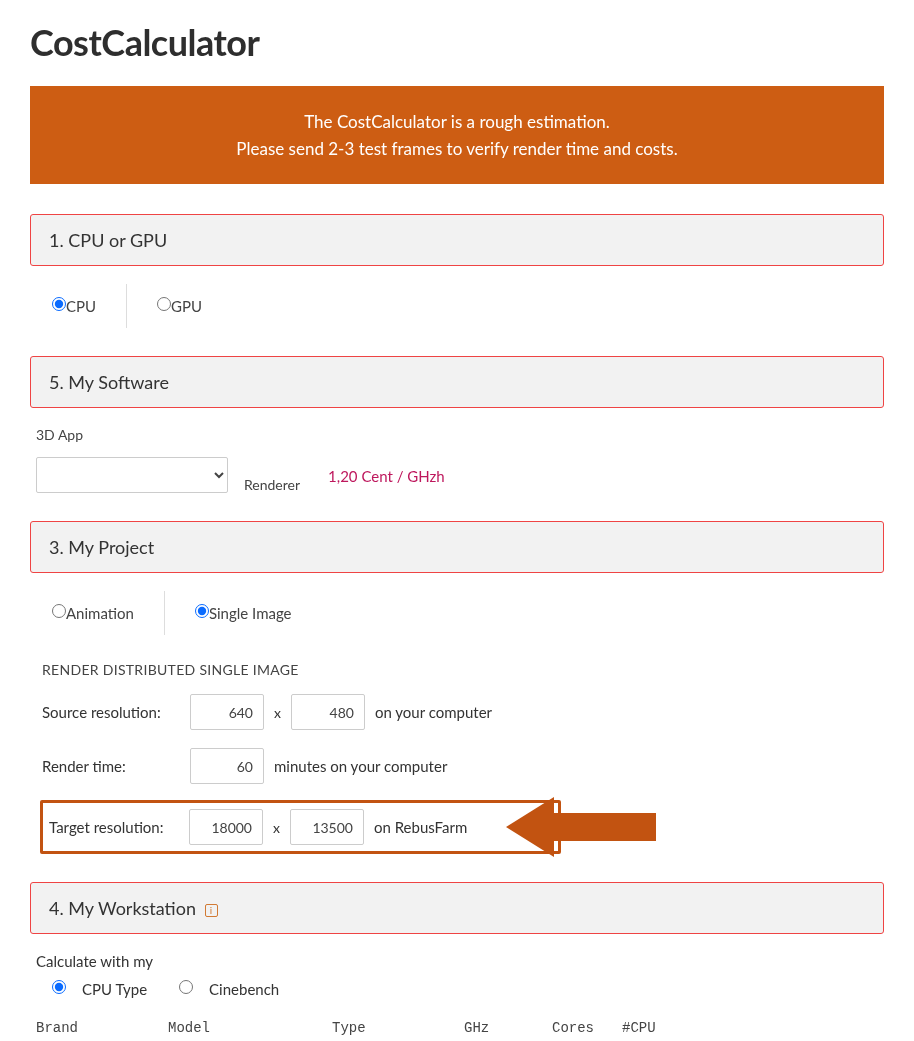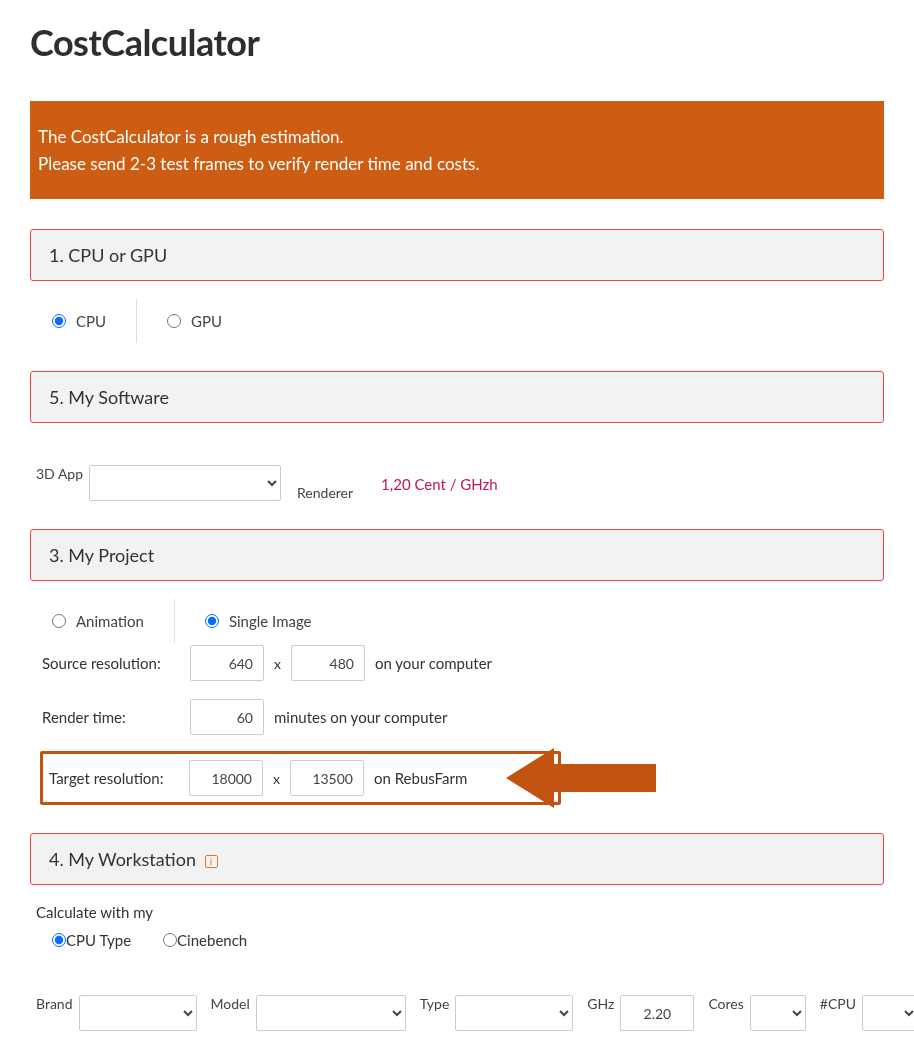--- a/index.html
+++ b/index.html
@@ -7,27 +7,27 @@
     font-family: "Segoe UI", "Lato", -apple-system, Arial, sans-serif;
     background: #fff;
     color: #333;
     padding: 20px 30px 40px 30px;
     width: 914px;
   }
   h1.page-title {
     font-size: 36px;
     font-weight: 700;
     color: #2e2e2e;
-    margin-bottom: 37px;
+    margin-bottom: 22px;
     letter-spacing: -0.5px;
   }
   .notice {
     background: #cd5d13;
     color: #fff;
-    text-align: left;
+    text-align: center;
     padding: 22px 8px;
     font-size: 17px;
     line-height: 1.6;
     margin-bottom: 30px;
   }
   .section-header {
     background: #f2f2f2;
     border: 1px solid #ef4444;
     border-radius: 3px;
     padding: 14px 18px;
@@ -40,44 +40,43 @@
     padding: 0 6px 28px 6px;
   }
   .radio-row {
     display: flex;
     align-items: center;
     gap: 30px;
     padding-left: 16px;
   }
   .radio-row .radio-item {
     display: flex;
-    align-items: center;
-    gap: 10px;
+    align-items: flex-start;
+    gap: 0;
     font-size: 15px;
     color: #444;
   }
   .radio-row .divider {
     width: 1px;
     height: 44px;
     background: #ddd;
   }
   .radio-item input[type=radio] {
     accent-color: #0a6bff;
     width: 14px; height: 14px;
   }
   .software-row {
     display: flex;
     gap: 16px;
     align-items: flex-end;
   }
   .field {
     display: flex;
-    flex-direction: row;
-    gap: 6px;
-    margin-top: 24px;
+    flex-direction: column;
+    gap: 14px;
   }
   .field-label {
     font-size: 14px;
     color: #444;
   }
   select, input[type=text] {
     border: 1px solid #ccc;
     border-radius: 2px;
     padding: 16px 10px;
     font-size: 14px;
@@ -150,27 +149,27 @@
     margin-left: 4px;
   }
   .calc-with { font-size: 15px; color: #333; margin: 4px 0 10px 0; }
   .ws-radio-row {
     display: flex;
     align-items: center;
     gap: 32px;
     padding-left: 16px;
     margin-bottom: 22px;
   }
-  .ws-radio-row .radio-item { display:flex; align-items:center; gap:0; font-size:15px; }
+  .ws-radio-row .radio-item { display:flex; align-items:flex-start; gap:16px; font-size:15px; }
   .ws-row {
     display: flex;
     gap: 14px;
     align-items: flex-end;
   }
-  .ws-row .field-label { margin-bottom: 2px; }
+  .ws-row .field-label { margin-bottom: 2px; font-family: Liberation Mono, monospace; }
 </style>
 </head>
 <body>
 
 <h1 class="page-title">CostCalculator</h1>
 
 <div class="notice">
   <div>The CostCalculator is a rough estimation.</div>
   <div>Please send 2-3 test frames to verify render time and costs.</div>
 </div>
@@ -213,20 +212,21 @@
       <input type="radio" name="proj" style="">
       <span>Animation</span>
     </label>
     <div class="divider"></div>
     <label class="radio-item">
       <input type="radio" name="proj" checked="" style="">
       <span>Single Image</span>
     </label>
   </div>
 
+  <div class="subhead">RENDER DISTRIBUTED SINGLE IMAGE</div>
 
   <div class="form-row">
     <span class="row-label">Source resolution:</span>
     <input class="num" type="text" value="640" style="">
     <span class="x-sep">x</span>
     <input class="num" type="text" value="480" style="">
     <span>on your computer</span>
   </div>
 
   <div class="form-row">

